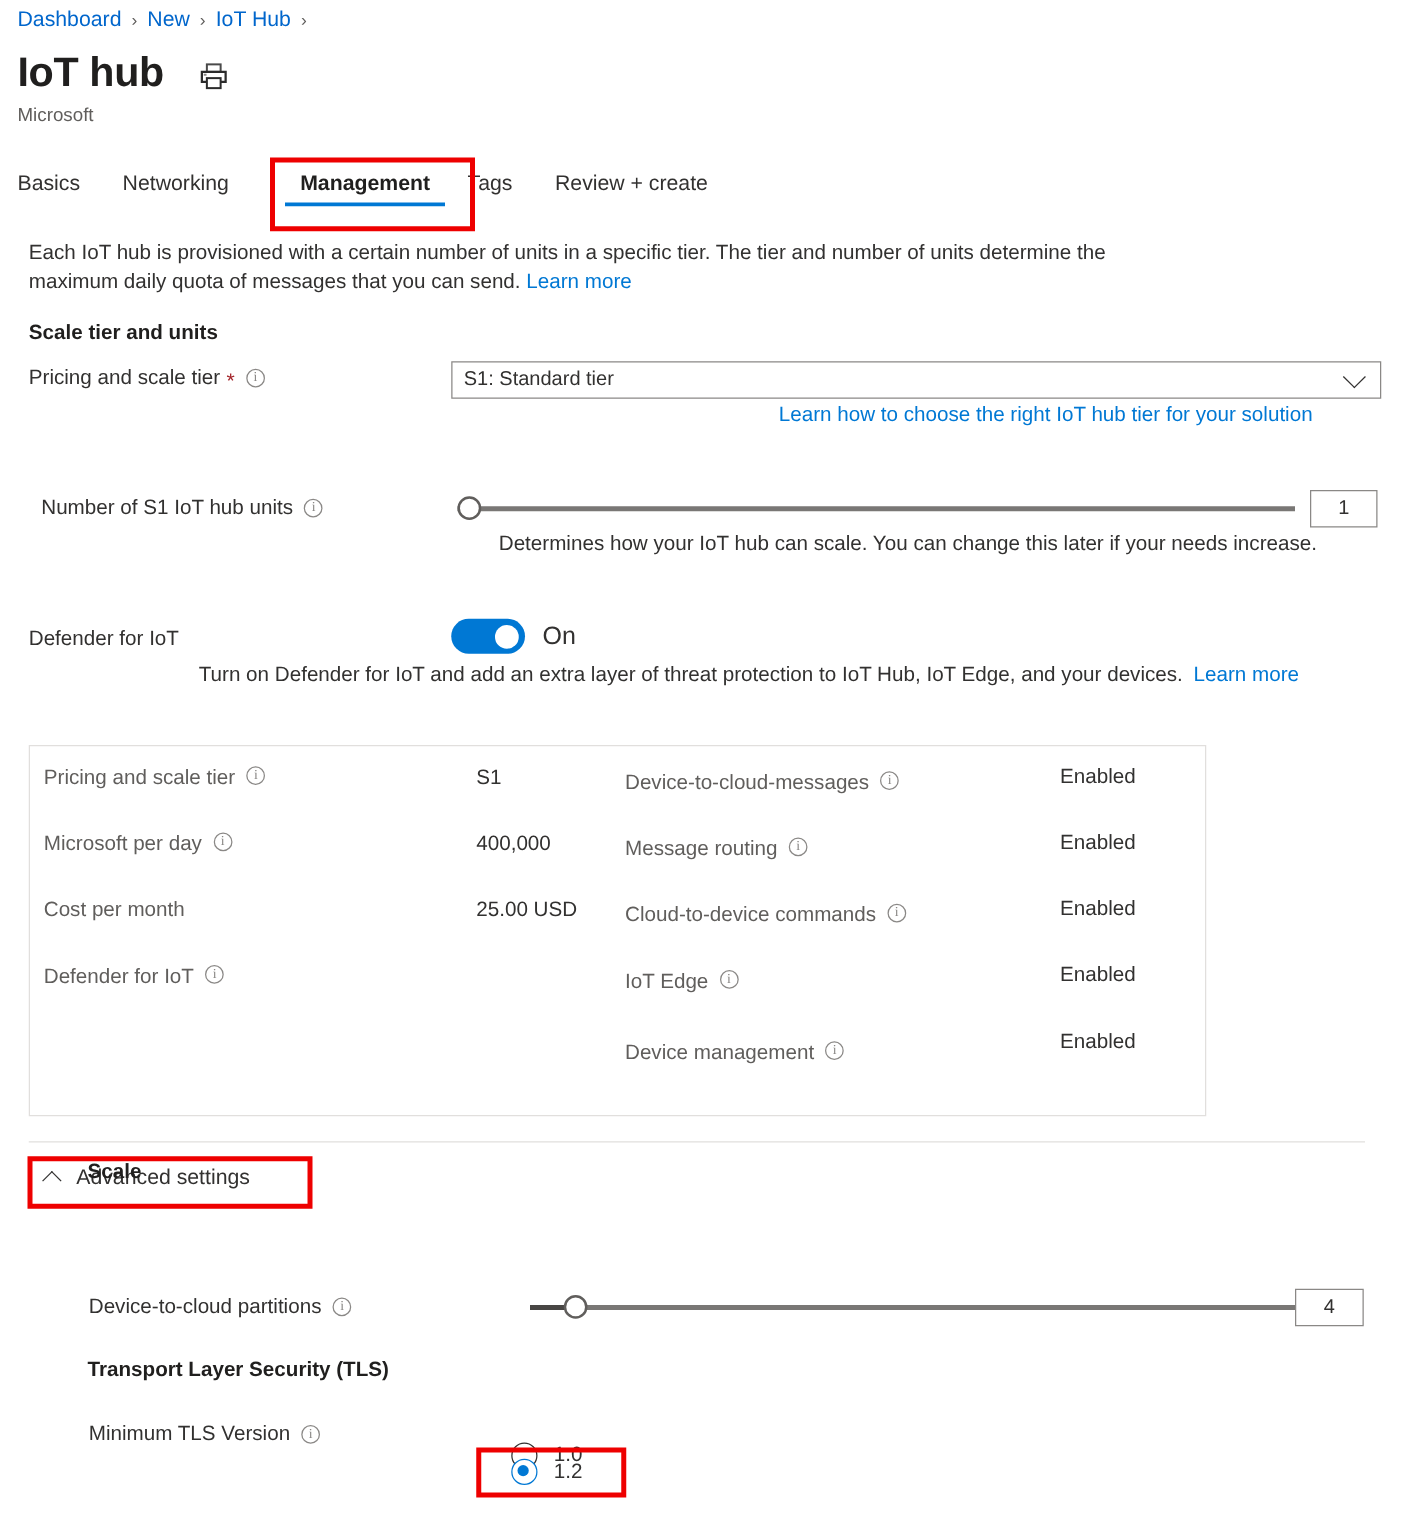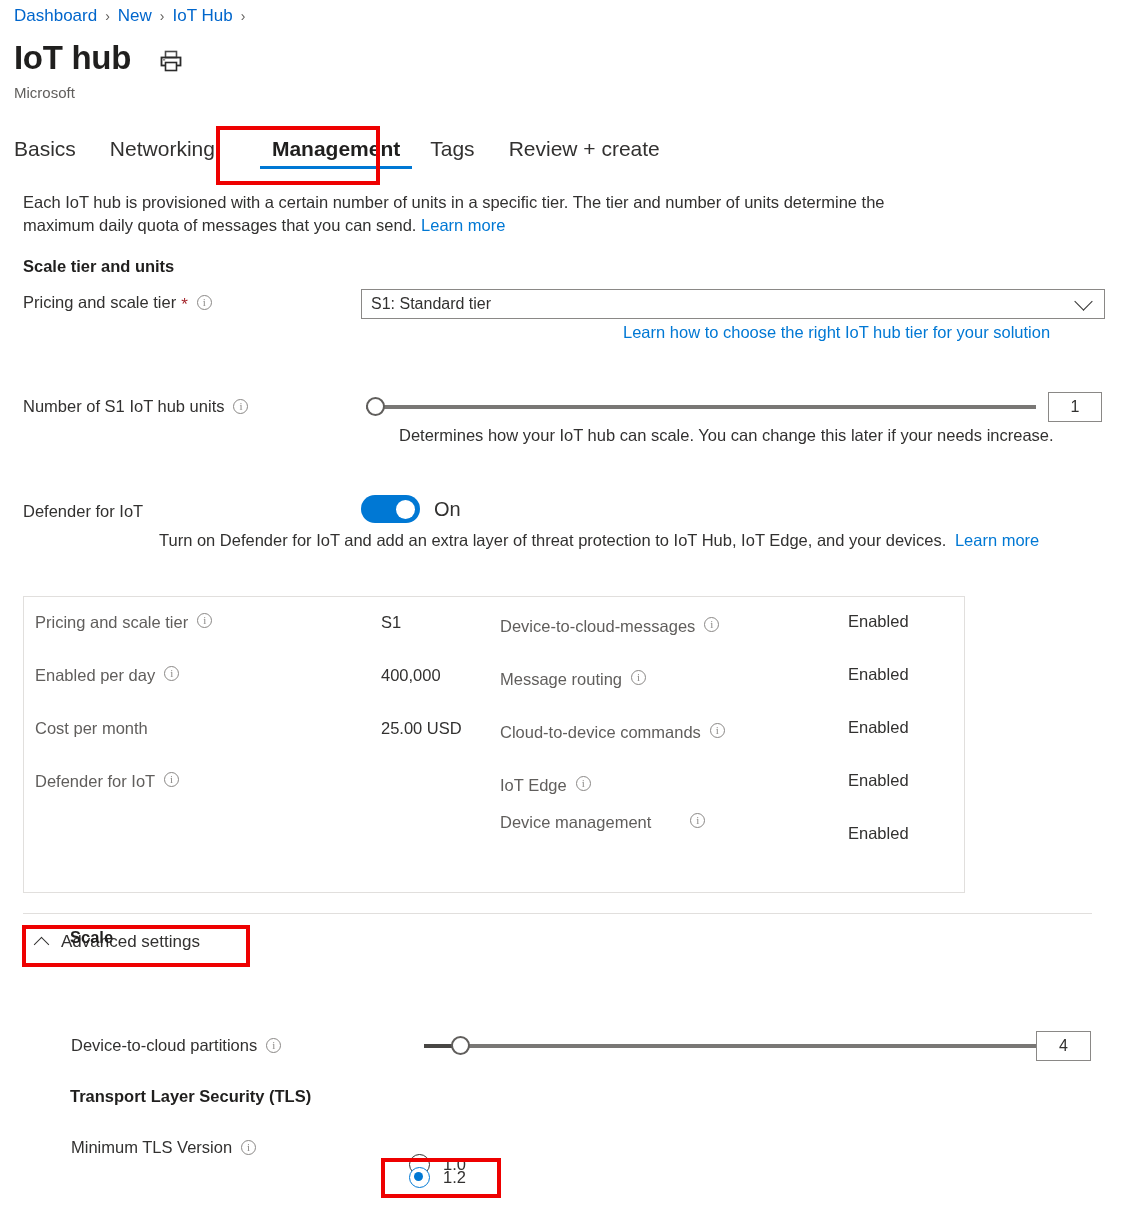--- a/index.html
+++ b/index.html
@@ -66,21 +66,21 @@
     color: #605e5c;
   }
 
   
   .tabs {
     position: absolute;
     left: 14px;
     top: 131px;
     display: flex;
     align-items: flex-end;
-    font-size: 21px;
+    font-size: 17px;
   }
   .tab {
     padding: 6px 0 10px 0;
     margin-right: 34px;
     color: #323130;
     cursor: pointer;
     position: relative;
     white-space: nowrap;
   }
   .tab:last-child { margin-right: 0; }
@@ -438,21 +438,21 @@
       <i>i</i>
     </span>
 </div>
 
 <div class="dropdown">
   <span class="value">S1: Standard tier</span>
   <span class="chev"></span>
 </div>
 <div class="below-link" id="tier-help">Learn how to choose the right IoT hub tier for your solution</div>
 
-<div class="field-label" style="left:23px; top:397px;">
+<div class="field-label" style="left:33px; top:397px;">
   <span>Number of S1 IoT hub units</span>
   <span class="info-icon">
       <i>i</i>
     </span>
 </div>
 <div class="slider" id="slider-units">
   <div class="track"></div>
   <div class="thumb"></div>
 </div>
 <div class="numbox" id="numbox-units">1</div>
@@ -476,21 +476,21 @@
 
   <div class="sum-cell sum-name" style="left:11px; top:16px;">
     <span>Pricing and scale tier</span>
     <span class="info-icon">
         <i>i</i>
       </span>
   </div>
   <div class="sum-cell sum-val" style="left:357px; top:16px;">S1</div>
 
   <div class="sum-cell sum-name" style="left:11px; top:69px;">
-    <span>Enabled per day</span>
+    <span>Microsoft per day</span>
     <span class="info-icon">
         <i>i</i>
       </span>
   </div>
   <div class="sum-cell sum-val" style="left:357px; top:69px;">400,000</div>
 
   <div class="sum-cell sum-name" style="left:11px; top:122px;">
     <span>Cost per month</span>
   </div>
   <div class="sum-cell sum-val" style="left:357px; top:122px;">25.00 USD</div>
@@ -527,21 +527,21 @@
   <div class="sum-cell sum-val" style="left:824px; top:121px;">Enabled</div>
 
   <div class="sum-cell sum-name" style="left:476px; top:179px;">
     <span>IoT Edge</span>
     <span class="info-icon">
         <i>i</i>
       </span>
   </div>
   <div class="sum-cell sum-val" style="left:824px; top:174px;">Enabled</div>
 
-  <div class="sum-cell sum-name" style="left:476px; top:216px;gap:30px;">
+  <div class="sum-cell sum-name" style="left:476px; top:236px;">
     <span>Device management</span>
     <span class="info-icon">
         <i>i</i>
       </span>
   </div>
   <div class="sum-cell sum-val" style="left:824px; top:227px;">Enabled</div>
 </div>
 
 <div class="divider"></div>
 

